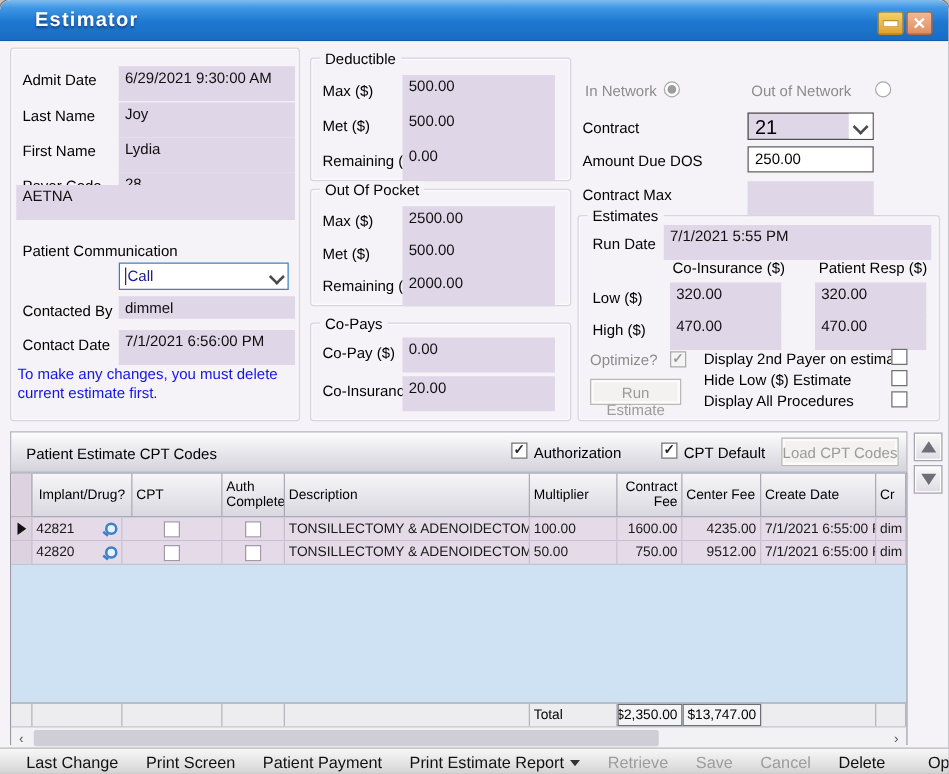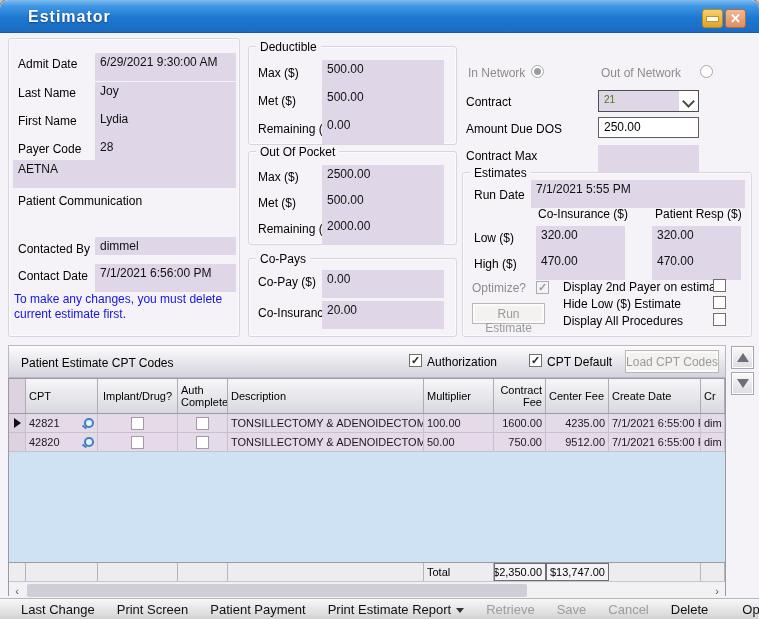--- a/index.html
+++ b/index.html
@@ -37,21 +37,21 @@
   .caret{display:inline-block;width:7px;height:7px;border-left:2px solid #4A4A4A;
       border-bottom:2px solid #4A4A4A;transform:rotate(-45deg);}
   .note{position:absolute;color:#1414E6;font-size:12px;line-height:15px;width:218px;}
   
   #pc-combo{position:absolute;left:95px;top:210px;width:136px;height:22px;background:#fff;
       border:1px solid #3C7FBF;box-sizing:border-box;}
   #pc-combo .val{position:absolute;left:4px;top:3px;font-size:12px;color:#1B1B8F;border-left:1px solid #333;padding-left:1px;}
   #pc-combo .dd{position:absolute;right:4px;top:6px;}
   #contract-combo{position:absolute;left:598px;top:90px;width:101px;height:22px;background:#DFD6E7;
       border:1px solid #4F4F4F;box-sizing:border-box;}
-  #contract-combo .val{position:absolute;left:5px;top:3px;font-size:10px;color:#4d7c0f;}
+  #contract-combo .val{position:absolute;left:5px;top:3px;font-size:16px;color:#000000;}
   #contract-combo .btn{position:absolute;right:0;top:0;width:19px;height:20px;background:#fff;
       display:flex;align-items:center;justify-content:center;}
   #amount-due{position:absolute;left:598px;top:117px;width:101px;height:21px;background:#fff;
       border:1px solid #5E5E5E;box-sizing:border-box;font-size:12px;padding:2px 0 0 5px;color:#000;}
   .pushbtn{position:absolute;background:#F3F2F1;border:1px solid #B9B9B9;box-shadow:inset 0 0 0 2px #FBFBFA;
       font-size:12px;color:#9B9B9B;text-align:center;box-sizing:border-box;}
   
   #cpt-bar{position:absolute;left:8px;top:345px;width:718px;height:33px;
       background:linear-gradient(#FCFCFD,#E4E3E9 60%,#D5D4DC);border:1px solid #B9B7C2;box-sizing:border-box;}
   #grid{position:absolute;left:8px;top:378px;width:718px;height:218px;border:1px solid #9B9AA4;
@@ -122,23 +122,27 @@
 
   <span class="lbl" style="left:18px;top:86px;">Last Name</span>
   <div class="fld" style="left:95px;top:82px;width:141px;">Joy</div>
 
   <span class="lbl" style="left:18px;top:114px;">First Name</span>
   <div class="fld" style="left:95px;top:110px;width:141px;">Lydia</div>
 
   <span class="lbl" style="left:18px;top:142px;">Payer Code</span>
   <div class="fld" style="left:95px;top:138px;width:141px;">28</div>
 
-  <div class="fld" style="left:13px;top:160px;width:223px;">AETNA</div>
+  <div class="fld" style="left:13px;top:148px;width:223px;">AETNA</div>
 
   <span class="lbl" style="left:18px;top:194px;">Patient Communication</span>
+  <div id="pc-combo">
+    <span class="val">Call</span>
+    <span class="dd caret"></span>
+  </div>
 
   <span class="lbl" style="left:18px;top:242px;">Contacted By</span>
   <div class="fld" style="left:95px;top:237px;width:141px;height:18px;">dimmel</div>
 
   <span class="lbl" style="left:18px;top:269px;">Contact Date</span>
   <div class="fld" style="left:95px;top:264px;width:141px;">7/1/2021 6:56:00 PM</div>
 
   <div class="note" style="left:14px;top:292px;">To make any changes, you must delete current estimate first.</div>
 
   <div class="groupbox" style="left:248px;top:46px;width:207px;height:97px;"></div>
@@ -219,22 +223,22 @@
     <span class="cb checked" style="left:400px;top:8px;"></span>
     <span class="lbl" style="left:418px;top:9px;">Authorization</span>
     <span class="cb checked" style="left:520px;top:8px;"></span>
     <span class="lbl" style="left:538px;top:9px;">CPT Default</span>
     <div class="pushbtn" style="left:616px;top:4px;width:94px;height:23px;padding-top:4px;">Load CPT Codes</div>
   </div>
 
   <div id="grid">
     <div class="grow" id="ghead">
       <div class="gcell c0 selcell"></div>
+      <div class="gcell c2">Implant/Drug?</div>
       <div class="gcell c1">CPT</div>
-      <div class="gcell c2">Implant/Drug?</div>
       <div class="gcell c3" style="text-align:left;justify-content:flex-start;">
           <span><span>Auth</span><br><span>Complete</span></span>
         </div>
       <div class="gcell c4">Description</div>
       <div class="gcell c5">Multiplier</div>
       <div class="gcell c6" style="text-align:right;">
           <span><span>Contract</span><br><span>Fee</span></span>
         </div>
       <div class="gcell c7" style="justify-content:flex-start;">Center Fee</div>
       <div class="gcell c8">Create Date</div>

